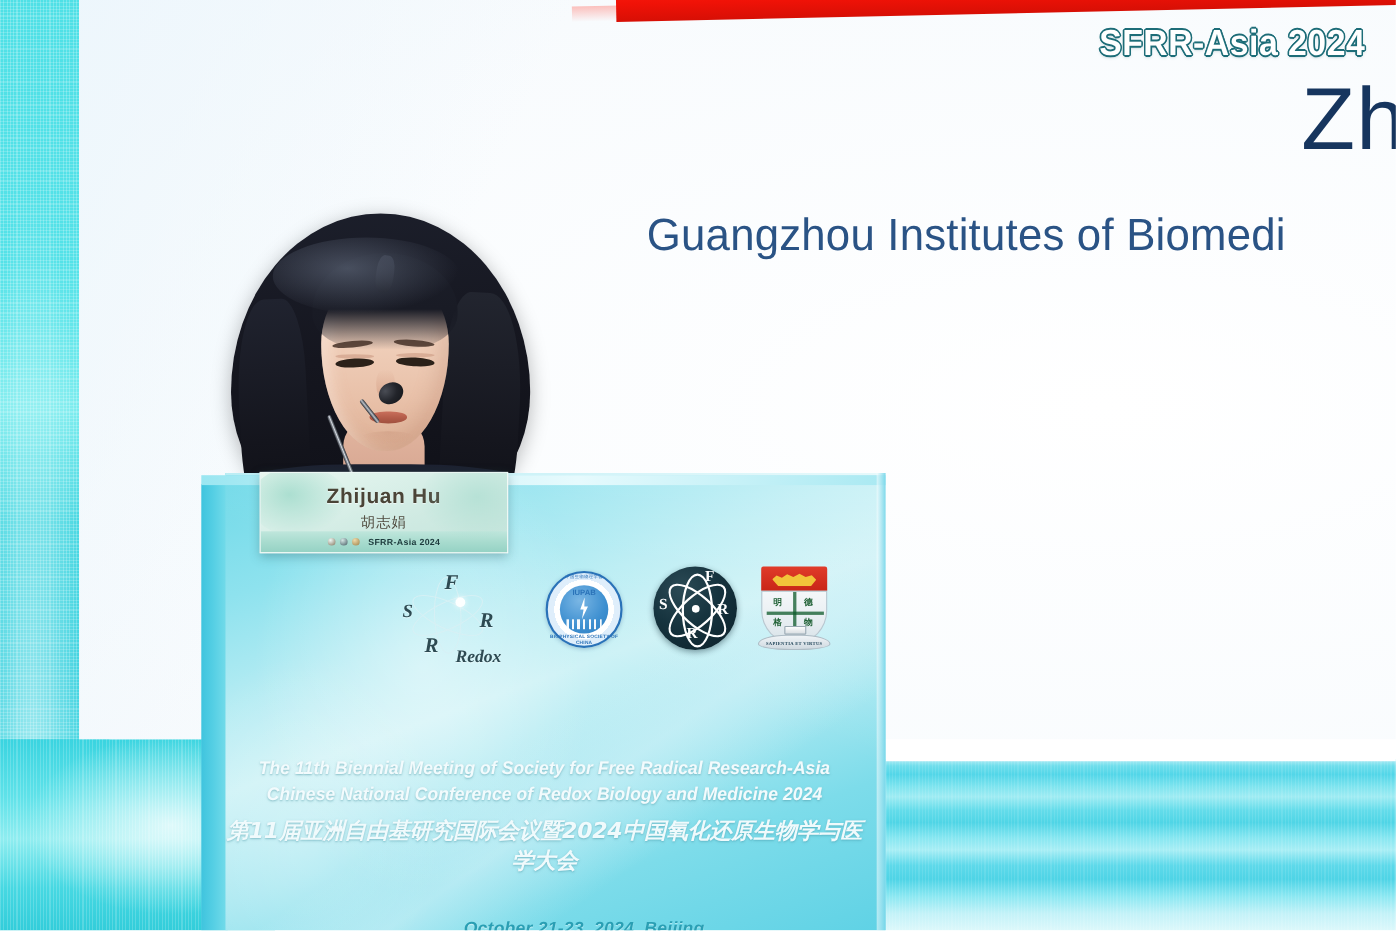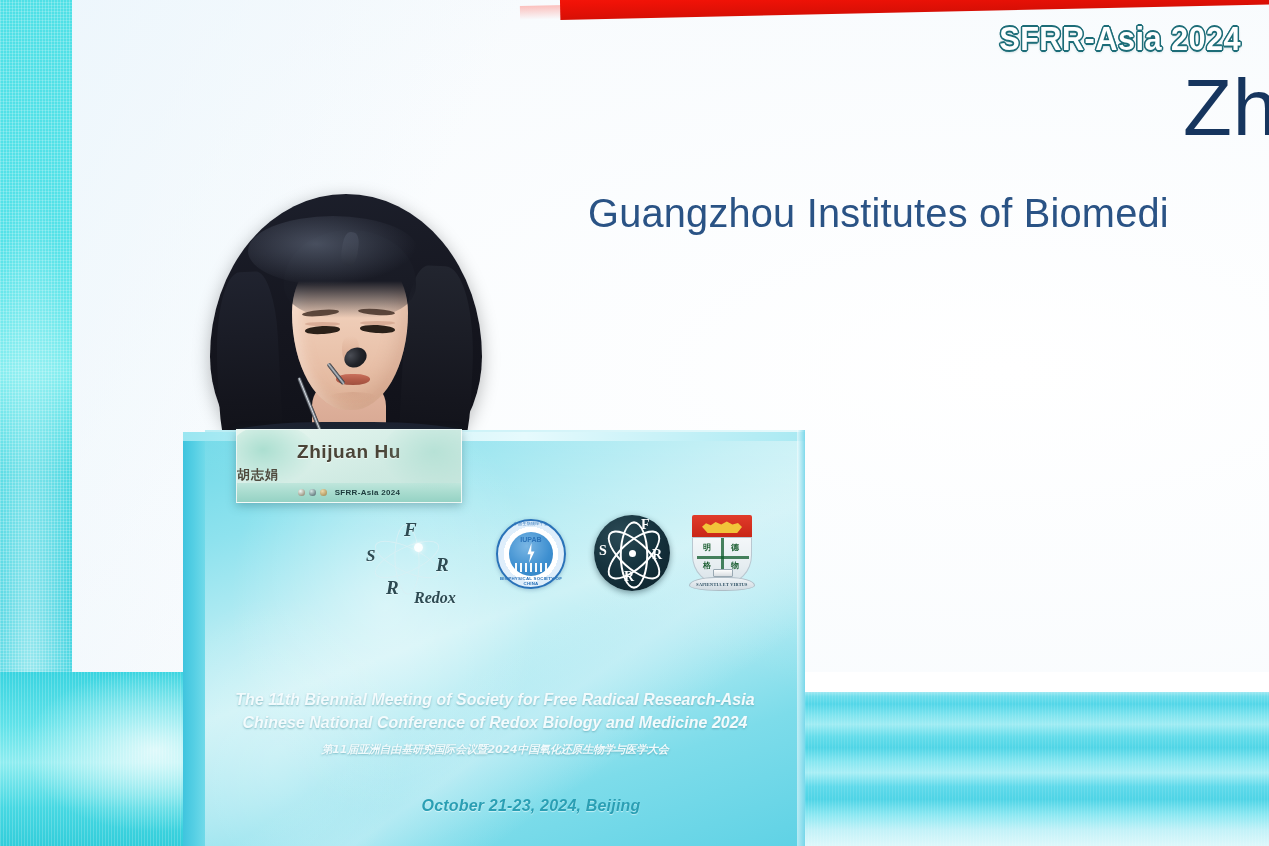--- a/index.html
+++ b/index.html
@@ -275,22 +275,23 @@
   .np-en{
     position:absolute; left:0; right:0; top:11px;
     text-align:center;
     font-family:"Liberation Sans",sans-serif;
     font-size:19px; font-weight:bold; letter-spacing:.6px;
     color:#4a4437;
     text-shadow:0 1px 1px rgba(255,255,255,.7);
   }
   .np-zh{
     position:absolute; left:0; right:0; top:36px;
+    text-align:center;
     font-family:"DejaVu Sans",sans-serif;
-    font-size:13px; font-weight:bold; letter-spacing:1px;
+    font-size:13px; font-weight:normal; letter-spacing:1px;
     color:#4f4a3e;
   }
   .np-strip{
     position:absolute; left:0; bottom:0; width:100%; height:19px;
     background:linear-gradient(180deg,#bfe6dc 0%,#a9dccf 48%,#95d2c4 100%);
     display:flex; align-items:center; justify-content:center; gap:4px;
   }
   .np-strip .dot{
     width:7px;height:7px;border-radius:50%;
     background:radial-gradient(circle at 35% 30%, #ffffff, #7a5a3e);
@@ -459,21 +460,21 @@
     font-family:"Liberation Sans",sans-serif;
     font-weight:bold;
     color:#f2fbfd;
     letter-spacing:.1px;
     text-shadow:0 1px 2px rgba(60,140,155,.55), 0 0 1px rgba(255,255,255,.6);
   }
   .pt-en1{font-size:16.5px; transform:scaleX(.96); line-height:1.42;}
   .pt-en2{font-size:16.5px; transform:scaleX(.96); line-height:1.42;}
   .pt-zh{
     font-family:"DejaVu Sans",sans-serif;
-    font-size:11px;font-weight:bold;
+    font-size:20px;font-weight:bold;
     text-align:center;
     color:#f0fafc;
     letter-spacing:-.2px;
     margin-top:7px;
     text-shadow:0 1px 2px rgba(60,140,155,.5);
   }
   .pt-date{
     text-align:center;
     margin-top:40px;
     margin-left:72px;

